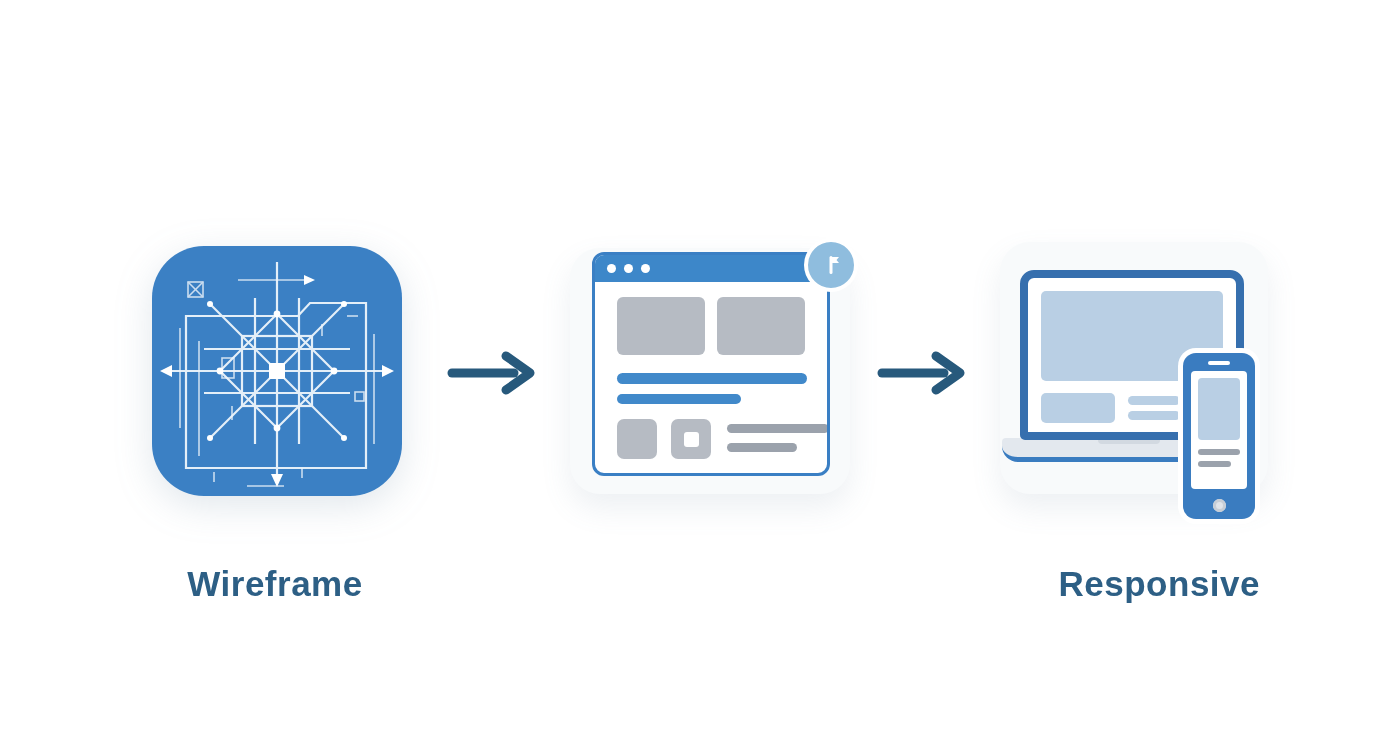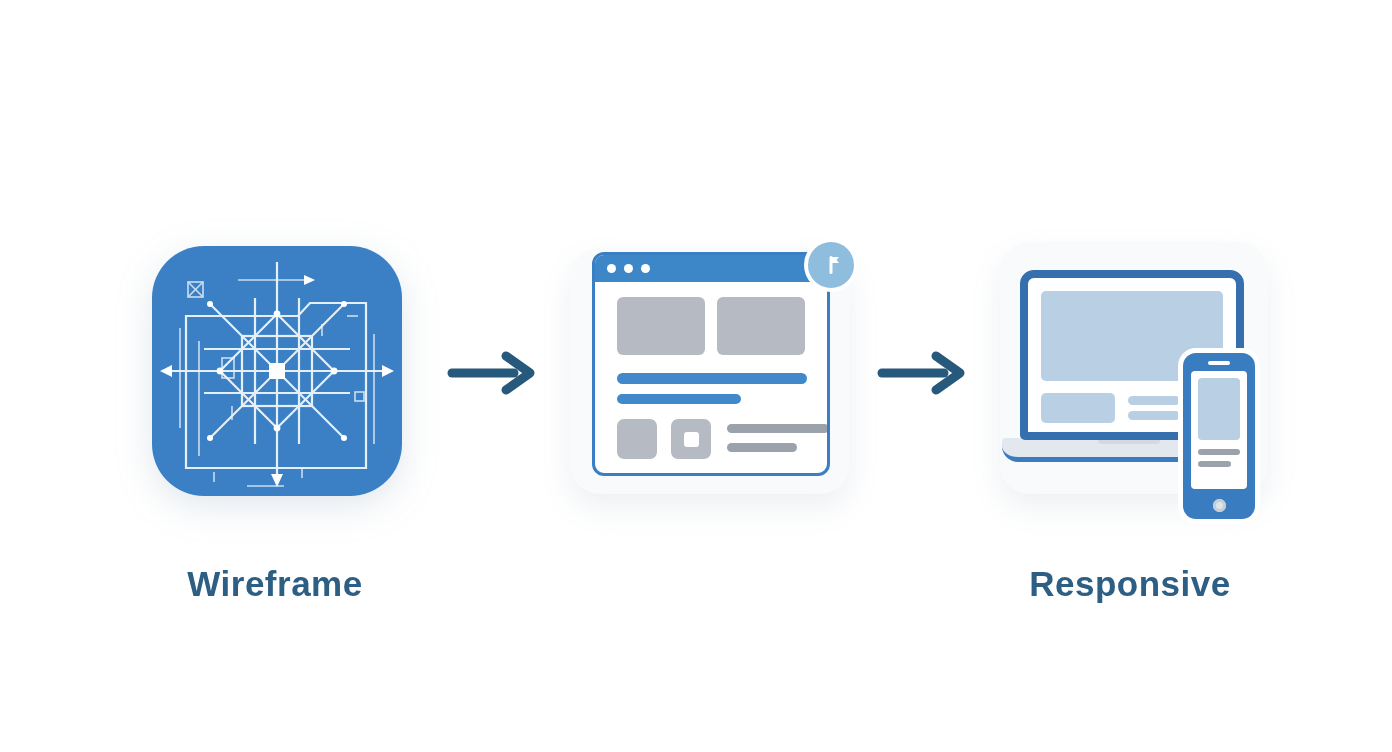--- a/index.html
+++ b/index.html
@@ -10,21 +10,21 @@
   }
   .canvas{position:absolute;inset:0;}
 
   
   .step-label{
     position:absolute;top:536px;width:260px;text-align:center;
     font-size:35px;font-weight:700;color:#2d5f85;letter-spacing:.5px;margin-top:28px;
   }
   .label-wireframe{left:145px;}
   .label-mockup{left:573px;}
-  .label-responsive{left:1000px;}
+  .label-responsive{left:1000px;text-align:right;}
 
   
   .blueprint-wrap{
     position:absolute;left:152px;top:245px;width:250px;height:252px;
     filter:drop-shadow(0 10px 18px rgba(90,120,150,.18));
   }
 
   
   .card{
     position:absolute;background:#f8fafb;border-radius:30px;

